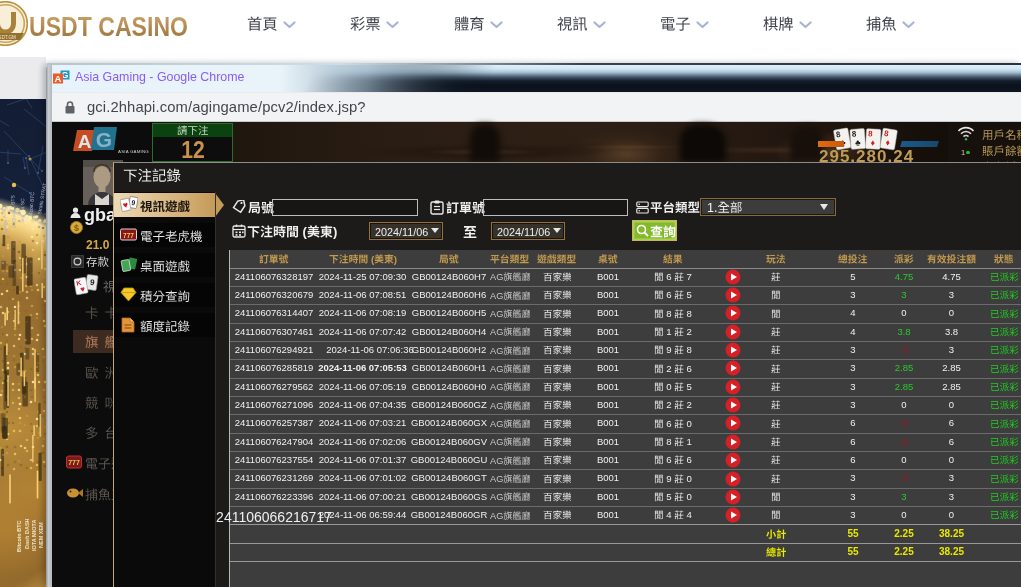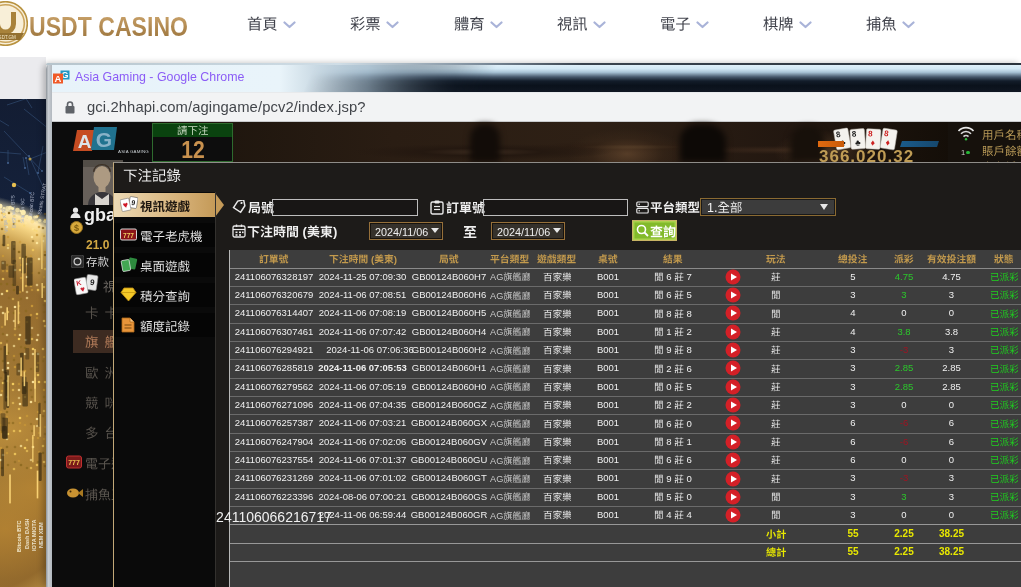--- a/index.html
+++ b/index.html
@@ -579,21 +579,21 @@
 <text x="0" y="6.5" font-size="8.5" fill="#cc2222" text-anchor="middle" font-family="Liberation Sans">♦</text>
     </g>
     <g transform="translate(68.5,17) rotate(9)">
       <rect x="-7" y="-10" width="14.5" height="20" rx="1.5" fill="#f4f2ee" stroke="#b8b4ac" stroke-width="0.5"></rect>
 <text x="-3" y="-2.5" font-size="8" font-weight="bold" fill="#cc2222" text-anchor="middle" font-family="Liberation Sans">8</text>
 <text x="0" y="6.5" font-size="8.5" fill="#cc2222" text-anchor="middle" font-family="Liberation Sans">♦</text>
     </g>
   </svg>
 <div style="position:absolute;left:818px;top:141px;width:26px;height:6px;background:linear-gradient(90deg,#e06a10,#c85a0a)"></div>
 <div style="position:absolute;left:901px;top:141px;width:37px;height:6px;background:linear-gradient(90deg,#1a5a8a,#16486e);transform:skewX(-18deg)"></div>
-<div style="position:absolute;left:819px;top:148.03px;font-size:17px;color:#bf9c55;font-weight:bold;white-space:pre;line-height:1;letter-spacing:1px;">366,020.32</div>
+<div style="position:absolute;left:819px;top:148.03px;font-size:17px;color:#bf9c55;font-weight:bold;white-space:pre;line-height:1;letter-spacing:1px;">295,280.24</div>
 <div style="position:absolute;left:948px;top:122px;width:73px;height:40px;background:#16110c"></div>
 <svg style="position:absolute;left:957px;top:126px" width="18" height="15" viewBox="0 0 18 15">
 <path d="M1.5 5 a10 10 0 0 1 15 0" fill="none" stroke="#e8e8e8" stroke-width="1.6"></path>
 <path d="M4 7.8 a6.6 6.6 0 0 1 10 0" fill="none" stroke="#dcdcdc" stroke-width="1.6"></path>
 <path d="M6.5 10.6 a3.4 3.4 0 0 1 5 0" fill="none" stroke="#d0d0d0" stroke-width="1.6"></path>
 <circle cx="9" cy="13.2" r="1.2" fill="#30c040"></circle>
 </svg>
 <div style="position:absolute;left:961px;top:149.175px;font-size:7.5px;color:#cccccc;font-weight:400;white-space:pre;line-height:1;">1</div>
 <div style="position:absolute;left:966px;top:150.5px;width:3.5px;height:3.5px;border-radius:50%;background:#28b838"></div>
 <svg style="position:absolute;left:982.0px;top:128.9px;" width="46.00" height="14.49" viewBox="0 0 4000 1260" fill="#bb9c58">
@@ -1367,21 +1367,21 @@
 <div style="position:absolute;left:853px;top:473.48px;font-size:9.5px;color:#f0f0f0;font-weight:400;white-space:pre;line-height:1;transform:translateX(-50%);">3</div>
 <div style="position:absolute;left:904px;top:473.48px;font-size:9.5px;color:#9e1422;font-weight:400;white-space:pre;line-height:1;transform:translateX(-50%);">-3</div>
 <div style="position:absolute;left:951.5px;top:473.48px;font-size:9.5px;color:#f0f0f0;font-weight:400;white-space:pre;line-height:1;transform:translateX(-50%);">3</div>
 <svg style="position:absolute;left:989.6px;top:473.7px;" width="28.80" height="12.10" viewBox="0 0 3000 1260" fill="#1ed21e">
     <use href="#g97"></use>
     <use href="#g98" x="1000"></use>
     <use href="#g2" x="2000"></use>
   </svg>
 <div style="position:absolute;left:230px;top:506.05px;width:791px;height:1px;background:#6b6b6b"></div>
 <div style="position:absolute;left:274px;top:491.83px;font-size:9.5px;color:#f0f0f0;font-weight:400;white-space:pre;line-height:1;transform:translateX(-50%);">241106076223396</div>
-<div style="position:absolute;left:362.5px;top:491.83px;font-size:9.5px;color:#f0f0f0;font-weight:400;white-space:pre;line-height:1;transform:translateX(-50%);">2024-08-06 07:00:21</div>
+<div style="position:absolute;left:362.5px;top:491.83px;font-size:9.5px;color:#f0f0f0;font-weight:400;white-space:pre;line-height:1;transform:translateX(-50%);">2024-11-06 07:00:21</div>
 <div style="position:absolute;left:449px;top:491.83px;font-size:9.5px;color:#f0f0f0;font-weight:400;white-space:pre;line-height:1;transform:translateX(-50%);">GB00124B060GS</div>
 <svg style="position:absolute;left:489.6px;top:492.4px;" width="40.89" height="11.59" viewBox="0 0 4445 1260" fill="#c9c9c9">
     <text x="0" y="880" font-size="1000" font-family="Liberation Sans, sans-serif">AG</text>
     <use href="#g38" x="1445"></use>
     <use href="#g39" x="2445"></use>
     <use href="#g34" x="3445"></use>
   </svg>
 <svg style="position:absolute;left:542.6px;top:492.0px;" width="28.80" height="12.10" viewBox="0 0 3000 1260" fill="#f0f0f0">
     <use href="#g92"></use>
     <use href="#g93" x="1000"></use>

